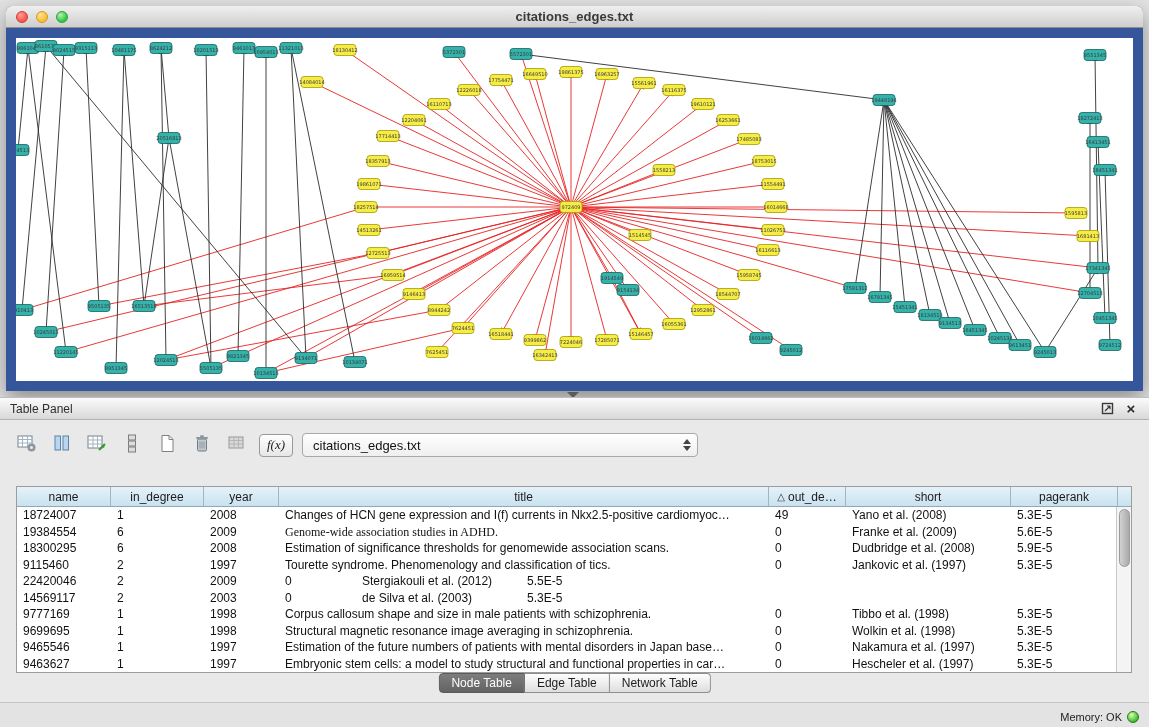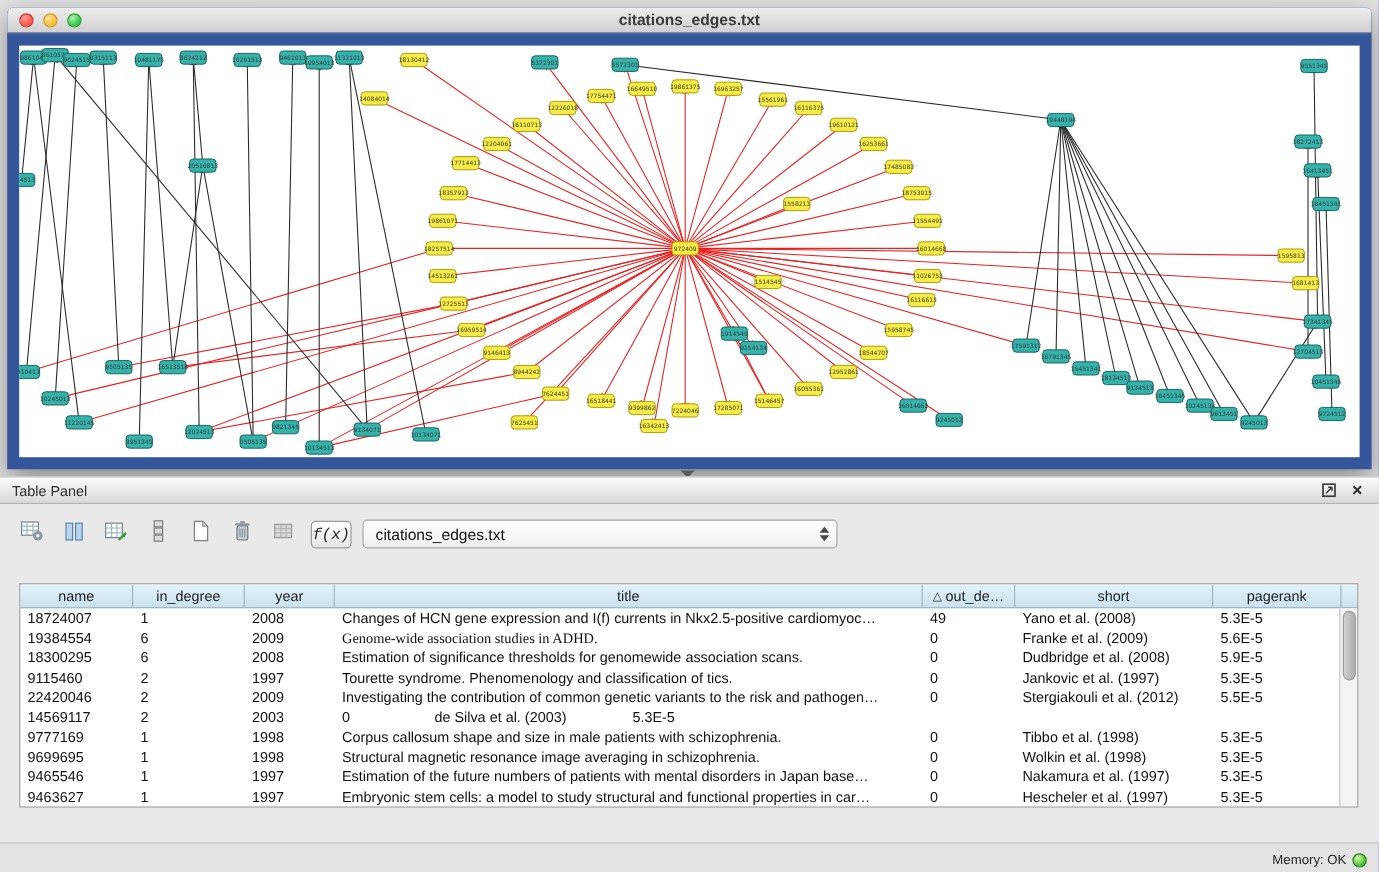--- a/index.html
+++ b/index.html
@@ -66,21 +66,21 @@
   .toolbar{
     position:absolute; left:14px; top:32px; height:30px;
     display:flex; align-items:center; gap:9px;
   }
   .tb-btn{ width:26px; height:24px; display:flex; align-items:center; justify-content:center; }
   .fx-btn{
     width:34px; height:23px;
     border:1px solid #9a9a9a; border-radius:4px;
     background:linear-gradient(#ffffff,#e6e6e6);
     display:flex; align-items:center; justify-content:center;
-    font-family:Liberation Mono, monospace; font-style:italic;
+    font-family:Liberation Serif, serif; font-style:italic;
     font-size:13px; color:#222;
   }
   .combo{
     margin-left:18px;
     width:396px; height:24px;
     border:1px solid #a8a8a8; border-radius:4px;
     background:linear-gradient(#ffffff,#efefef);
     display:flex; align-items:center;
     padding:0 6px 0 10px;
     font-size:13px; color:#111;
@@ -787,21 +787,20 @@
           <div class="td" style="width: 75px;">1997</div>
           <div class="td" style="width: 490px;">Tourette syndrome. Phenomenology and classification of tics.</div>
           <div class="td" style="width: 77px;">0</div>
           <div class="td" style="width: 165px;">Jankovic et al. (1997)</div>
           <div class="td" style="width: 107px;">5.3E-5</div>
         </div>
         <div class="tr">
           <div class="td" style="width: 94px;">22420046</div>
           <div class="td" style="width: 93px;">2</div>
           <div class="td" style="width: 75px;">2009</div>
-          <div class="td" style="width: 490px;">Investigating the contribution of common genetic variants to the risk and pathogen…</div>
           <div class="td" style="width: 77px;">0</div>
           <div class="td" style="width: 165px;">Stergiakouli et al. (2012)</div>
           <div class="td" style="width: 107px;">5.5E-5</div>
         </div>
         <div class="tr">
           <div class="td" style="width: 94px;">14569117</div>
           <div class="td" style="width: 93px;">2</div>
           <div class="td" style="width: 75px;">2003</div>
           <div class="td" style="width: 77px;">0</div>
           <div class="td" style="width: 165px;">de Silva et al. (2003)</div>
@@ -842,18 +841,23 @@
           <div class="td" style="width: 77px;">0</div>
           <div class="td" style="width: 165px;">Hescheler et al. (1997)</div>
           <div class="td" style="width: 107px;">5.3E-5</div>
         </div>
       </div>
     <div class="vscroll">
       <div class="vthumb"></div>
     </div>
   </div>
 
+  <div class="tabs" id="tabs">
+      <div class="tab active">Node Table</div>
+      <div class="tab">Edge Table</div>
+      <div class="tab">Network Table</div>
+    </div>
 </div>
 
 <div class="statusbar">
   <span>Memory: OK</span>
   <span class="mem-dot"></span>
 </div>
 
 </body></html>

